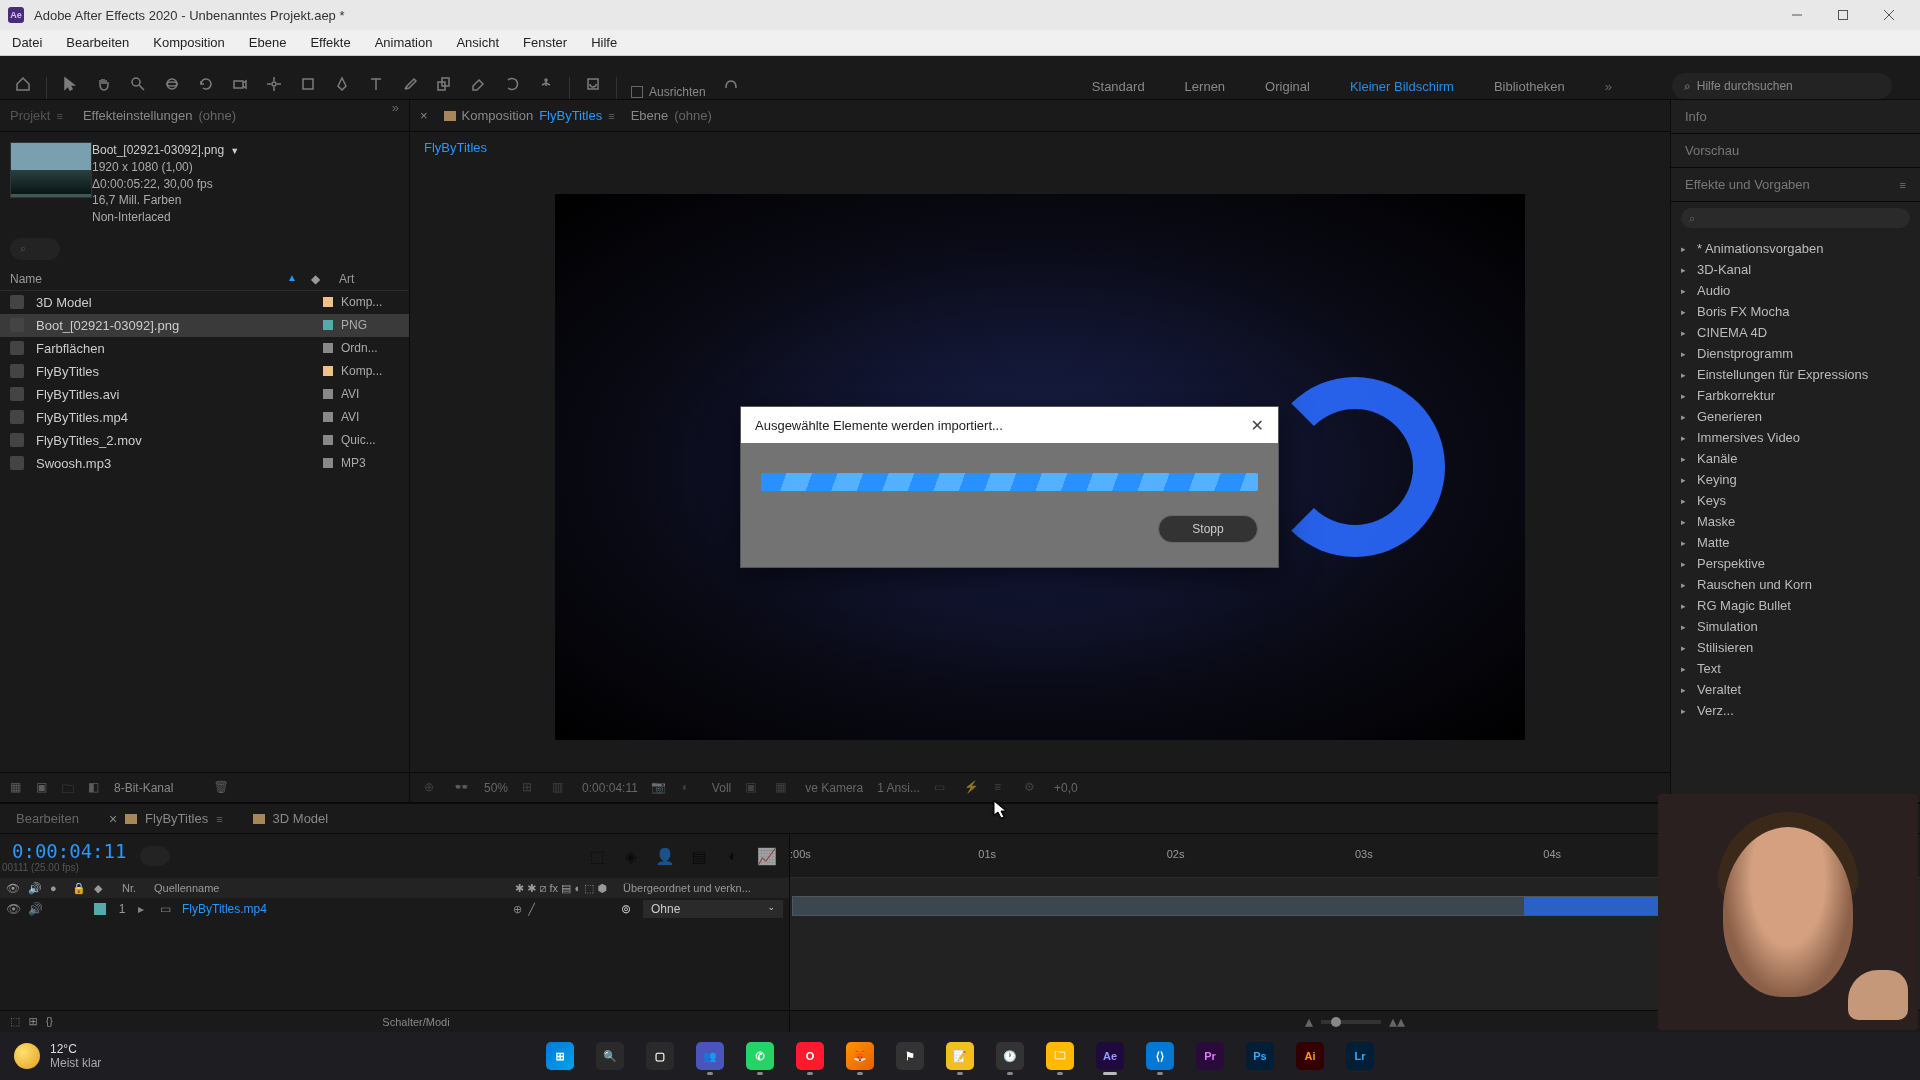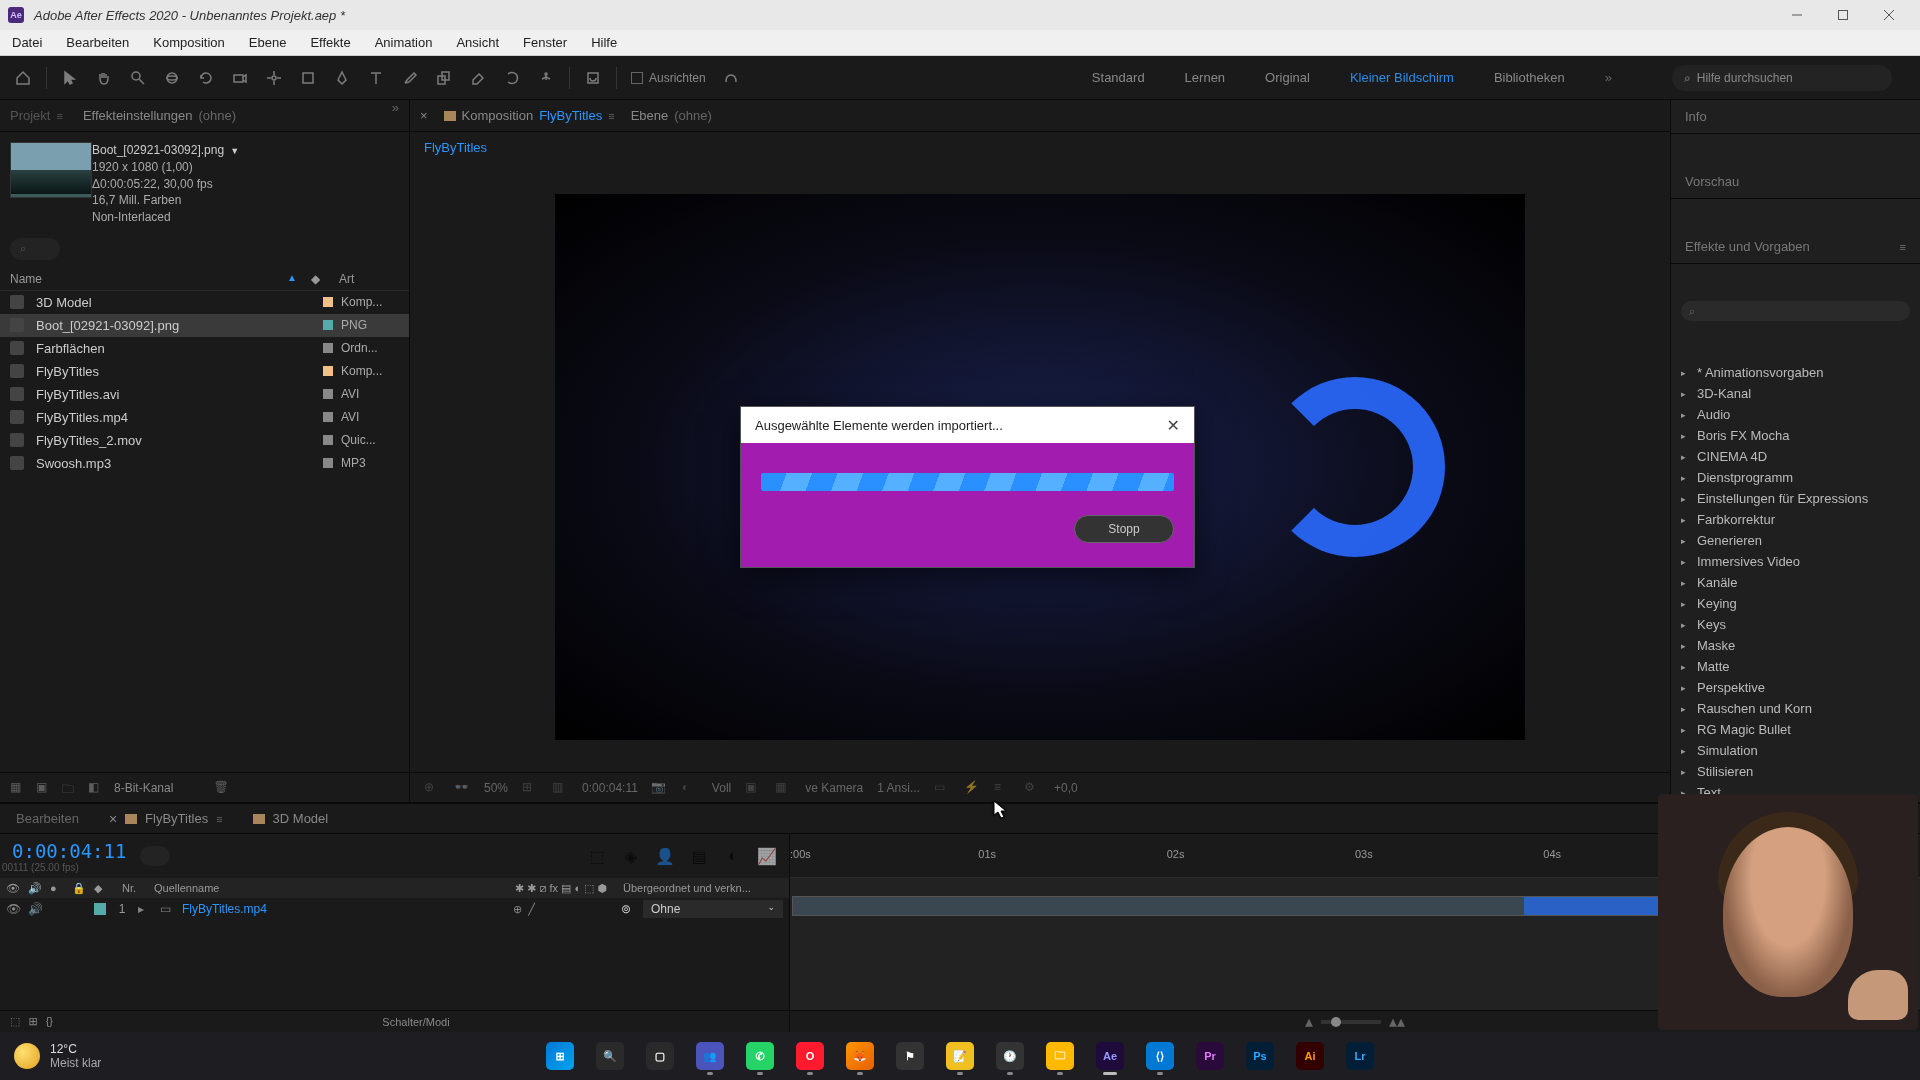--- a/index.html
+++ b/index.html
@@ -1,30 +1,30 @@
 <!DOCTYPE html>
 <html><head>
 <meta charset="utf-8">
 <style>
 * { margin: 0; padding: 0; box-sizing: border-box; font-family: "Segoe UI", Tahoma, sans-serif; user-select: none; }
 html, body { width: 1920px; height: 1080px; background: #1e1e1e; overflow: hidden; }
 
 
 .titlebar { height: 30px; background: #e8e8e8; display: flex; align-items: center; padding: 0 8px; color: #333; font-size: 13px; }
 .titlebar .ae-logo { width: 16px; height: 16px; background: #4b2a7b; border-radius: 3px; display: inline-flex; align-items: center; justify-content: center; color: #d4c4ff; font-size: 9px; font-weight: bold; margin-right: 10px; }
-.titlebar .title { flex: 1; font-style: italic; }
+.titlebar .title { flex: 1; }
 .titlebar .win-btn { width: 46px; height: 30px; display: flex; align-items: center; justify-content: center; color: #555; }
 .titlebar .win-btn svg { width: 12px; height: 12px; }
 
 
 .menubar { height: 26px; background: #f0f0f0; display: flex; align-items: stretch; color: #222; font-size: 13px; border-bottom: 1px solid #ccc; }
 .menubar .menu-item { padding: 0 12px; display: flex; align-items: center; }
 
 
-.toolbar { height: 44px; background: #1a1a1a; display: flex; align-items: center; padding: 0 8px; gap: 4px; color: #aaa; border-bottom: 1px solid #0a0a0a; }
+.toolbar { height: 44px; background: #1a1a1a; display: flex; align-items: flex-end; padding: 0 8px; gap: 4px; color: #aaa; border-bottom: 1px solid #0a0a0a; }
 .toolbar .tool-ico { width: 30px; height: 30px; display: flex; align-items: center; justify-content: center; border-radius: 3px; opacity: 0.55; }
 .toolbar .tool-ico svg { width: 16px; height: 16px; fill: none; stroke: #ccc; stroke-width: 1.5; }
 .toolbar .sep { width: 1px; height: 22px; background: #333; margin: 0 4px; }
 .toolbar .workspace { margin-left: auto; display: flex; gap: 40px; padding-right: 20px; font-size: 13px; align-items: center; }
 .toolbar .workspace span { color: #888; }
 .toolbar .workspace span.active { color: #288ce8; }
 .toolbar .search-box { width: 220px; height: 26px; background: #232323; border-radius: 13px; display: flex; align-items: center; padding: 0 12px; color: #555; font-size: 12px; margin-left: 20px; }
 .toolbar .align-lbl { font-size: 12px; color: #888; margin: 0 6px; display: flex; align-items: center; gap: 6px; }
 .toolbar .align-lbl .cb { width:12px; height:12px; border:1px solid #666; }
 
@@ -71,21 +71,21 @@
 .comp-tabs .clink { color: #2997ff; }
 .flowpath { height: 30px; padding: 0 14px; display: flex; align-items: center; font-size: 13px; }
 .flowpath .clink { color: #2997ff; }
 .viewer { flex: 1; display: flex; align-items: center; justify-content: center; background: #1a1a1a; position: relative; }
 .canvas { width: 970px; height: 546px; background: radial-gradient(ellipse at center, #1a2250 0%, #0a0a15 60%, #000 100%); position: relative; }
 .bb-letter { position: absolute; right: 80px; top: 50%; transform: translateY(-50%); width: 180px; height: 180px; border: 32px solid #2a6aff; border-radius: 50%; border-left-color: transparent; opacity: 0.9; }
 .viewer-footer { height: 30px; border-top: 1px solid #0a0a0a; display: flex; align-items: center; padding: 0 14px; gap: 14px; color: #666; font-size: 12px; }
 .viewer-footer .ico { width:16px; height:16px; opacity:0.5; }
 
 
-.right-panels { width: 250px; background: #1f1f1f; border-left: 1px solid #0a0a0a; display: flex; flex-direction: column; color: #888; font-size: 13px; gap: 31px; }
+.right-panels { width: 250px; background: #1f1f1f; border-left: 1px solid #0a0a0a; display: flex; flex-direction: column; color: #888; font-size: 13px; }
 .right-panels .rp-head { height: 34px; display: flex; align-items: center; padding: 0 14px; border-bottom: 1px solid #0a0a0a; color: #777; }
 .fx-tree { flex: 1; overflow: hidden; padding: 4px 0; }
 .fx-item { height: 21px; display: flex; align-items: center; padding: 0 10px; font-size: 13px; color: #bbb; gap: 6px; }
 .fx-item .tw { font-size: 9px; color: #999; width: 10px; }
 
 
 .timeline { height: 230px; background: #1a1a1a; border-top: 2px solid #0a0a0a; display: flex; flex-direction: column; }
 .tl-tabs { height: 30px; display: flex; align-items: center; padding: 0 16px; gap: 30px; font-size: 13px; color: #888; border-bottom: 1px solid #0a0a0a; }
 .tl-tab { display:flex; align-items:center; gap:8px; }
 .tl-tab .close { font-size:14px; color:#888; }
@@ -107,21 +107,21 @@
 .ruler { height: 44px; border-bottom:1px solid #2a2a2a; position:relative; background:#1a1a1a; }
 .ruler .playhead { position:absolute; right:40px; top:14px; width:14px; height:16px; background:#2a8fff; clip-path: polygon(0 0, 100% 0, 100% 60%, 50% 100%, 0 60%); }
 .ruler .tick { position:absolute; top:14px; font-size:11px; color:#999; }
 .track-area { flex:1; background:#222; position:relative; }
 .track-bar { position:absolute; left:2px; right:2px; top:18px; height:20px; background:#3a4650; border:1px solid #555; }
 .track-bar .seg1 { position:absolute; left:65%; width:18%; top:0; bottom:0; background:#2962c4; }
 .track-bar .seg2 { position:absolute; left:84%; width:4%; top:0; bottom:0; background:#4aa0d4; }
 .zoom-bar { height: 22px; border-top:1px solid #0a0a0a; display:flex; align-items:center; justify-content:center; gap:8px; color:#666; }
 
 
-.dialog-overlay { position: fixed; left: 740px; top: 406px; width: 455px; background: #a21caf; border: 1px solid #555; box-shadow: 0 8px 30px rgba(0,0,0,0.6); z-index: 100; }
+.dialog-overlay { position: fixed; left: 740px; top: 406px; width: 539px; background: #737373; border: 1px solid #555; box-shadow: 0 8px 30px rgba(0,0,0,0.6); z-index: 100; }
 .dialog-title { height: 36px; background: #fff; color: #222; display: flex; align-items: center; padding: 0 14px; font-size: 13px; }
 .dialog-title .close { margin-left: auto; font-size: 16px; color: #444; cursor: pointer; }
 .dialog-body { padding: 30px 20px 20px; }
 .prog-bar { height: 18px; background: #111; border-radius: 2px; overflow: hidden; position: relative; }
 .prog-fill { height: 100%; width: 100%; background: repeating-linear-gradient(110deg, #2a8fff 0 24px, #55b0ff 24px 48px); }
 .dialog-btn { margin: 24px 0 4px auto; width: 100px; height: 28px; border: 1px solid #666; border-radius: 14px; background: #333; color: #ccc; display: flex; align-items: center; justify-content: center; font-size: 12px; }
 
 
 .cursor { position: fixed; left: 993px; top: 800px; width: 14px; height: 20px; z-index: 200; pointer-events: none; }
 .cursor svg { filter: drop-shadow(0 0 1px #000); }

